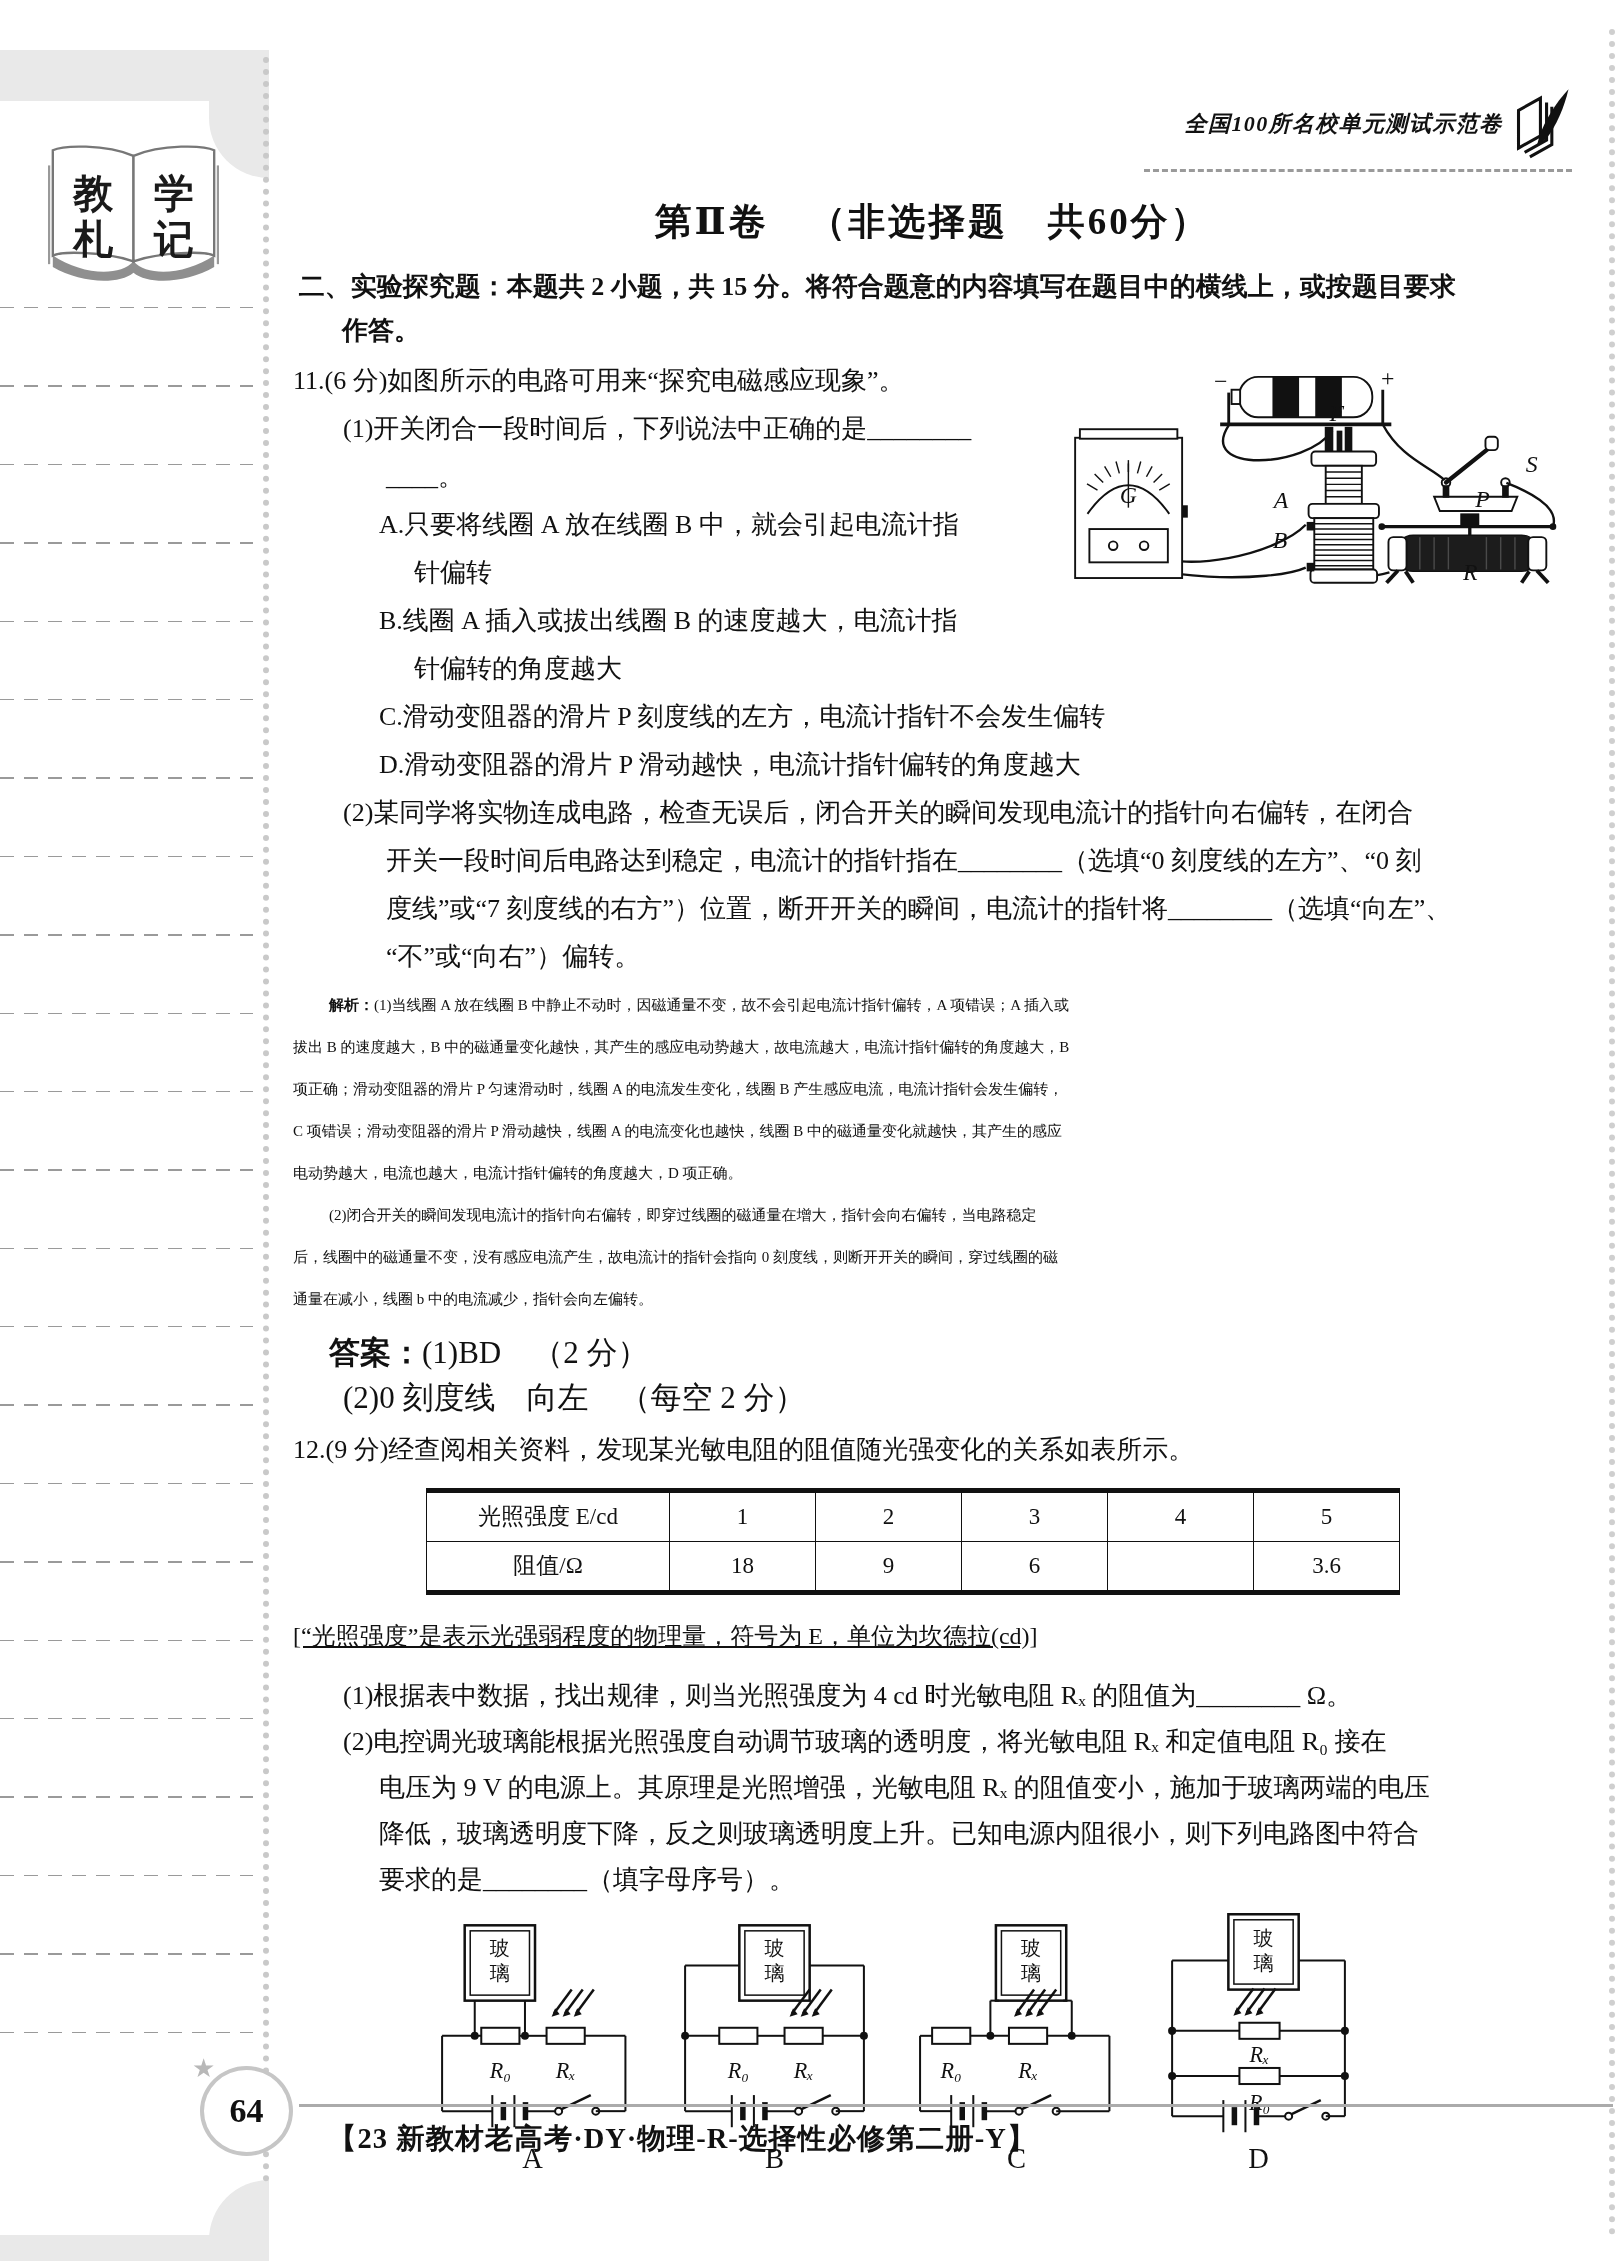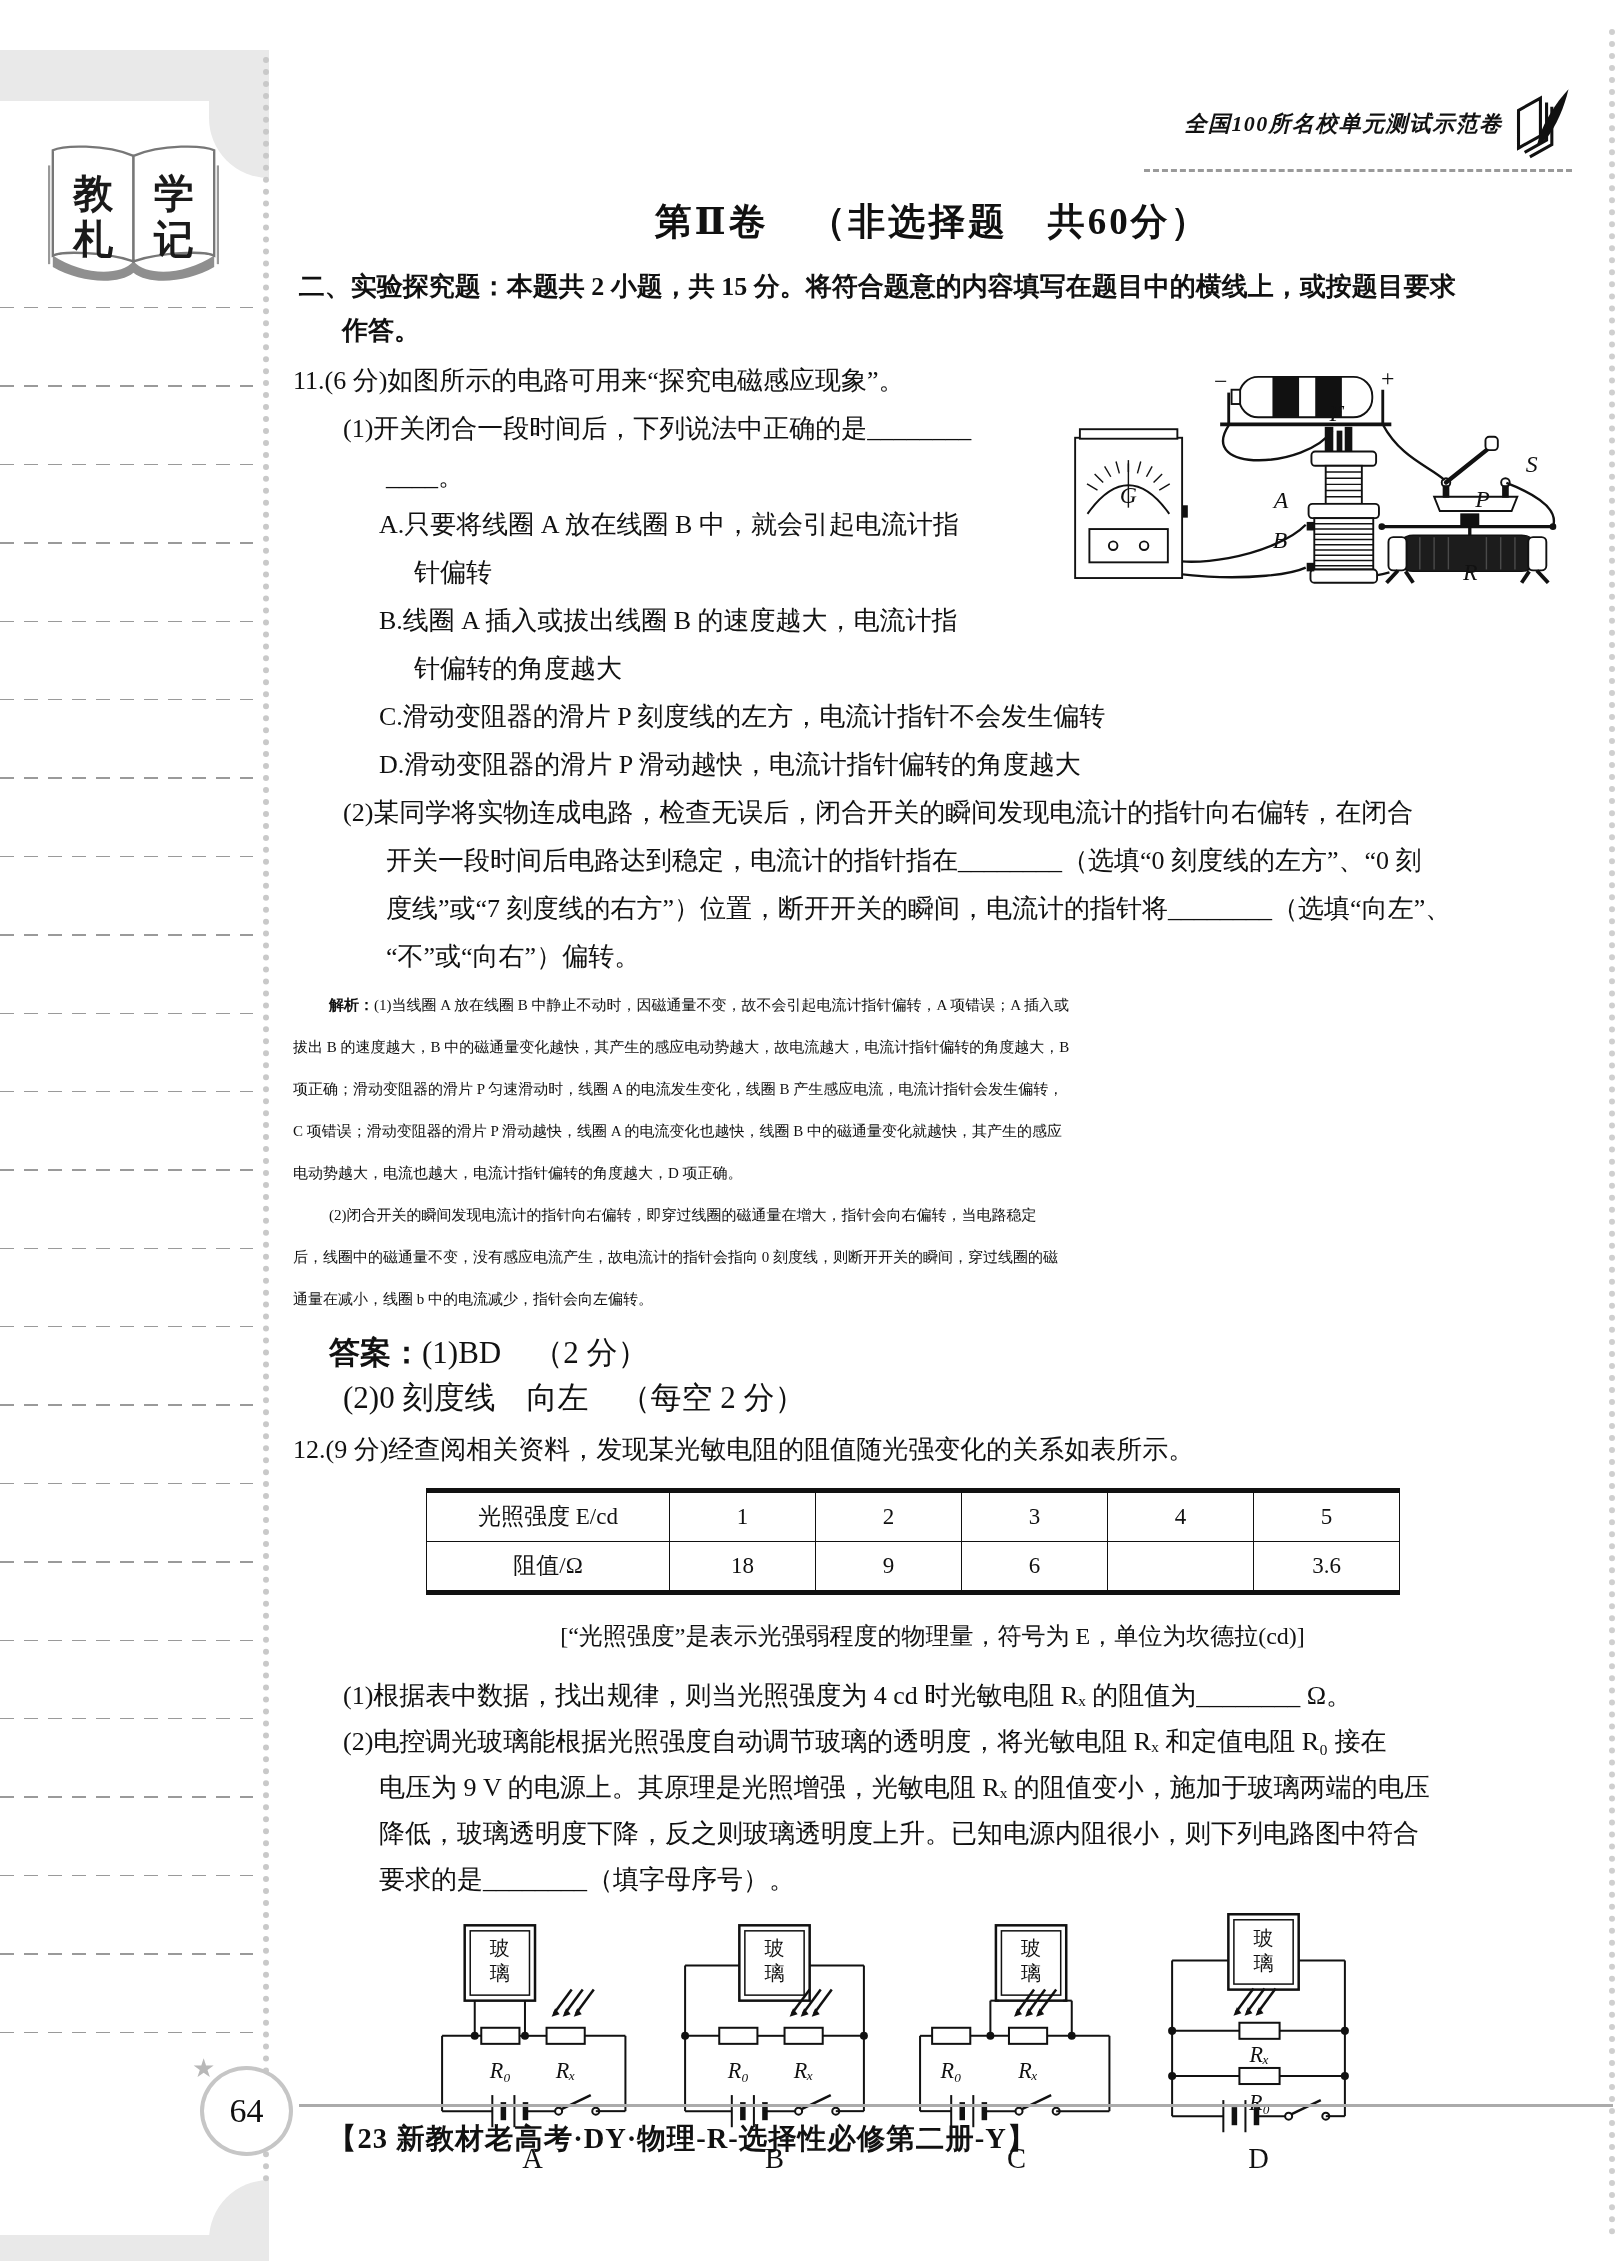--- a/index.html
+++ b/index.html
@@ -31,30 +31,30 @@
   .ml3{margin-left:121px;}
   .ml4{margin-left:93px;}
   .analysis{font-size:15px;line-height:42px;margin-top:3px;}
   .analysis .first{margin-left:36px;}
   .answer{font-size:31px;line-height:45px;margin-top:9.5px;}
   .answer .first{margin-left:36px;}
   .q12{font-size:26px;line-height:46px;margin-top:7.6px;}
   table.data{table-layout:fixed;border-collapse:collapse;margin:15px 0 0 133px;
              border-top:5.2px solid #111;border-bottom:5.2px solid #111;}
   table.data td{border:1.4px solid #111;height:45px;text-align:center;font-size:23px;}
-  .tnote{text-align:center;font-size:24px;margin-top:18px;}
+  .tnote{text-align:left;font-size:24px;margin-top:18px;text-decoration:underline;}
   .circuits{display:flex;gap:21px;margin:7.6px 0 0 129px;}
   .circuit{width:221px;}
   .circuit svg{display:block;}
   .cap{text-align:center;font-size:28.5px;margin-top:1.9px;}
   
   .foot-star{position:absolute;left:192px;top:2053px;font-size:26px;color:#b8b8b8;font-family:"DejaVu Sans",sans-serif;}
   .foot-circle{position:absolute;left:200px;top:2066px;width:85px;height:82px;background:#fff;
                border:4.8px solid #c6c6c6;border-radius:50%;display:flex;align-items:center;justify-content:center;
-               font-size:34px;font-weight:normal;}
+               font-size:34px;font-weight:bold;}
   .foot-line{position:absolute;left:299px;top:2104px;width:1314px;border-top:3.8px solid #ababab;}
   .foot-text{position:absolute;left:328px;top:2120px;font-size:28.5px;font-weight:bold;letter-spacing:1px;}
   
   .w{stroke:#111;stroke-width:4;fill:none;}
   .w3{stroke:#111;stroke-width:3;fill:none;}
   .w5{stroke:#111;stroke-width:5;fill:none;}
   .rz{fill:#fff;stroke:#111;stroke-width:4;}
   .nd{fill:#111;stroke:none;}
   .lab{font:italic 44px "Liberation Serif",serif;fill:#111;text-anchor:middle;}
   .glt{font:40px "Liberation Serif",serif;fill:#111;text-anchor:middle;}

